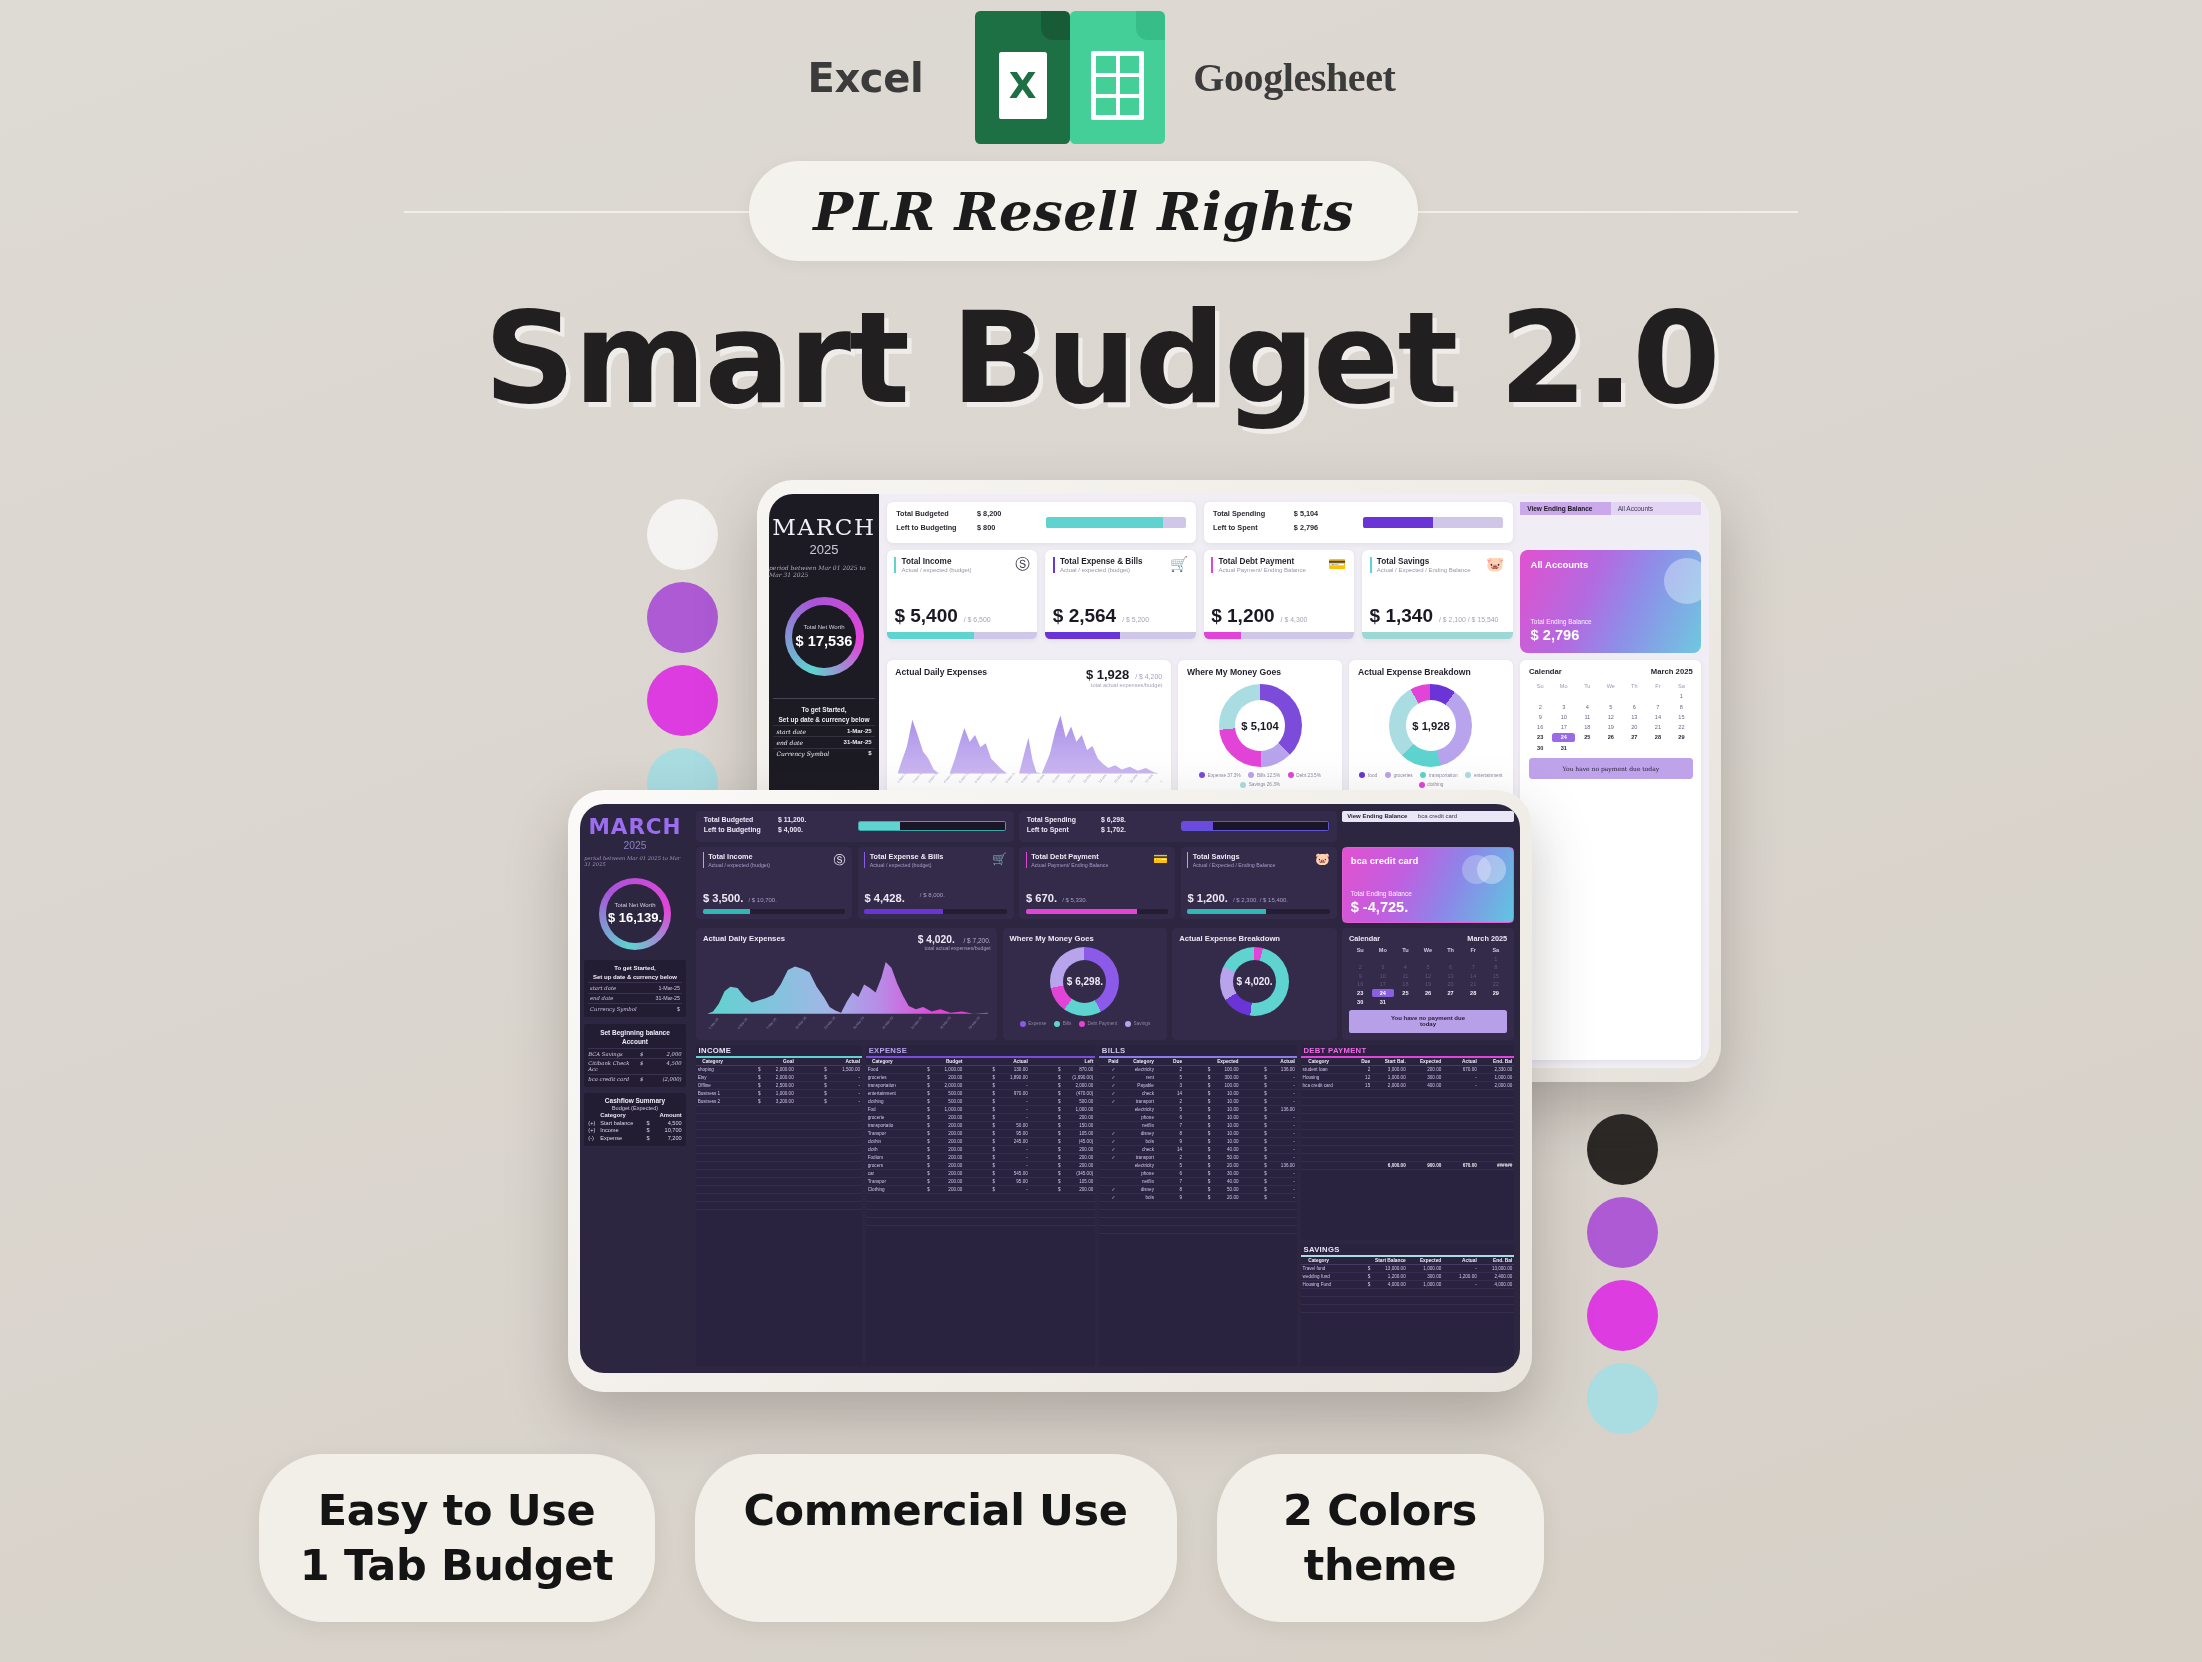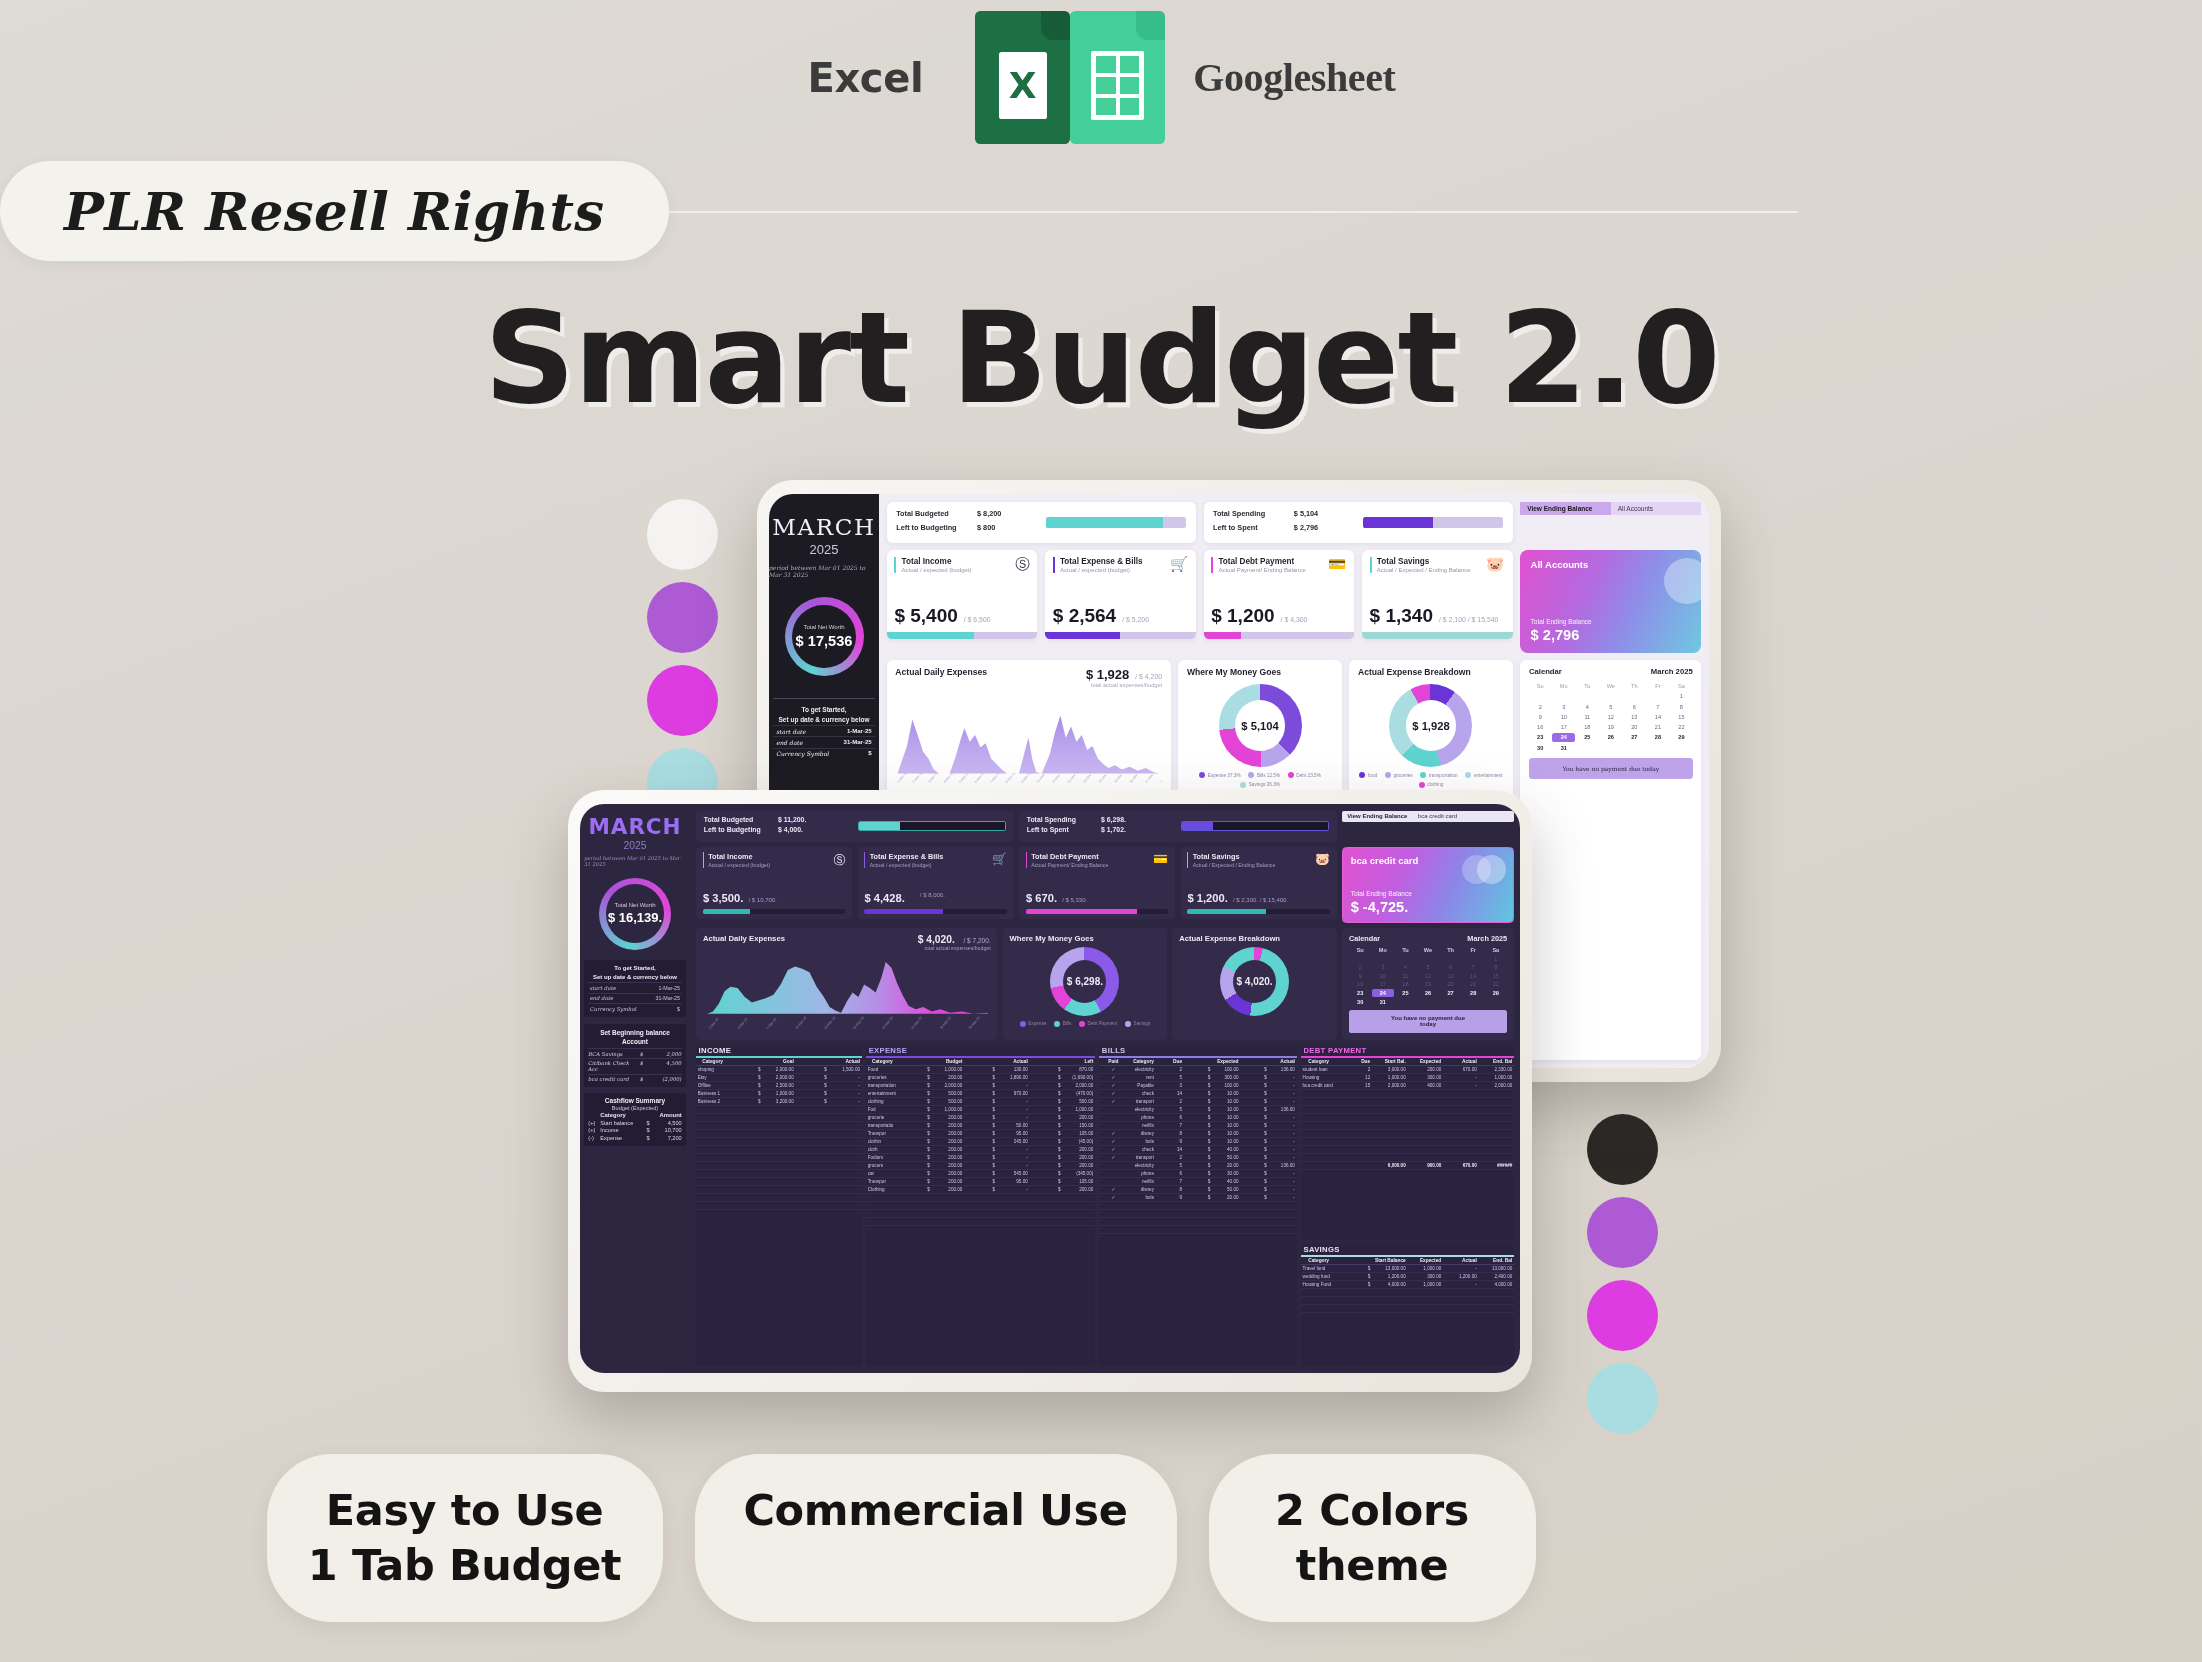--- a/index.html
+++ b/index.html
@@ -47,21 +47,21 @@
   .gs-grid{
     width:53px; height:69px; background:#fff; border-radius:1.7px; padding:5.2px;
     display:grid; grid-template-columns:1fr 1fr; grid-template-rows:1fr 1fr 1fr; gap:4.3px;
     margin-top:15.5px;
   }
   .gs-grid span{ background:#43cf97; }
 
   
   .plr-wrap{
     position:absolute; top:163px; left:0; width:2167px; height:95px;
-    display:flex; align-items:center; 
+    display:flex; align-items:center; justify-content:center;
   }
   .plr-rule{ position:absolute; top:50%; left:404px; width:1394px; height:2.6px; background:#f2efe9; }
   .plr-pill{
     position:relative; z-index:2;
     background:#f4f2ed; border-radius:60px; padding:19px 64px;
     box-shadow:0 3.4px 15.5px rgba(0,0,0,.05);
   }
   .plr-pill span{
     font-family:"DejaVu Serif", serif; font-style:italic; font-weight:700;
     font-size:53px; color:#1c1c1c; letter-spacing:0.4px;
@@ -258,21 +258,21 @@
   .tbl-h{ font-size:7.7px; font-weight:700; padding:0.9px 2.6px; letter-spacing:0.3px; }
   .tbl-rule{ height:1.7px; }
   table.t{ width:100%; border-collapse:collapse; font-size:4.6px; table-layout:fixed; }
   table.t th{ font-weight:700; color:#efecf8; padding:1.3px 1.7px; font-size:4.8px; border-bottom:0.9px solid #453a63; }
   table.t td{ color:#cfc7e6; padding:1px 1.7px; border-bottom:0.9px solid #352c4e; white-space:nowrap; overflow:hidden; }
   td.num{ text-align:right; }
   td.neg{ color:#e344d8; }
   .chk{ color:#b9a9ee; }
 
   
-  .badges{ position:absolute; top:1454px; left:0; width:1802px; display:flex; justify-content:center; gap:32px; }
+  .badges{ position:absolute; top:1454px; left:0; width:1802px; display:flex; justify-content:center; gap:40px; }
   .badge{
     background:#f2efe9; border-radius:65px; padding:29px 0; text-align:center;
     box-shadow:0 5.2px 19px rgba(90,75,60,.10);
     font-family:"DejaVu Sans", sans-serif; font-weight:700; font-size:43px; color:#141414;
     line-height:1.28; letter-spacing:-0.4px;
   }
   #badge-0{ width:396px; }
   #badge-1{ width:482px; }
   #badge-2{ width:327px; }
 </style>

